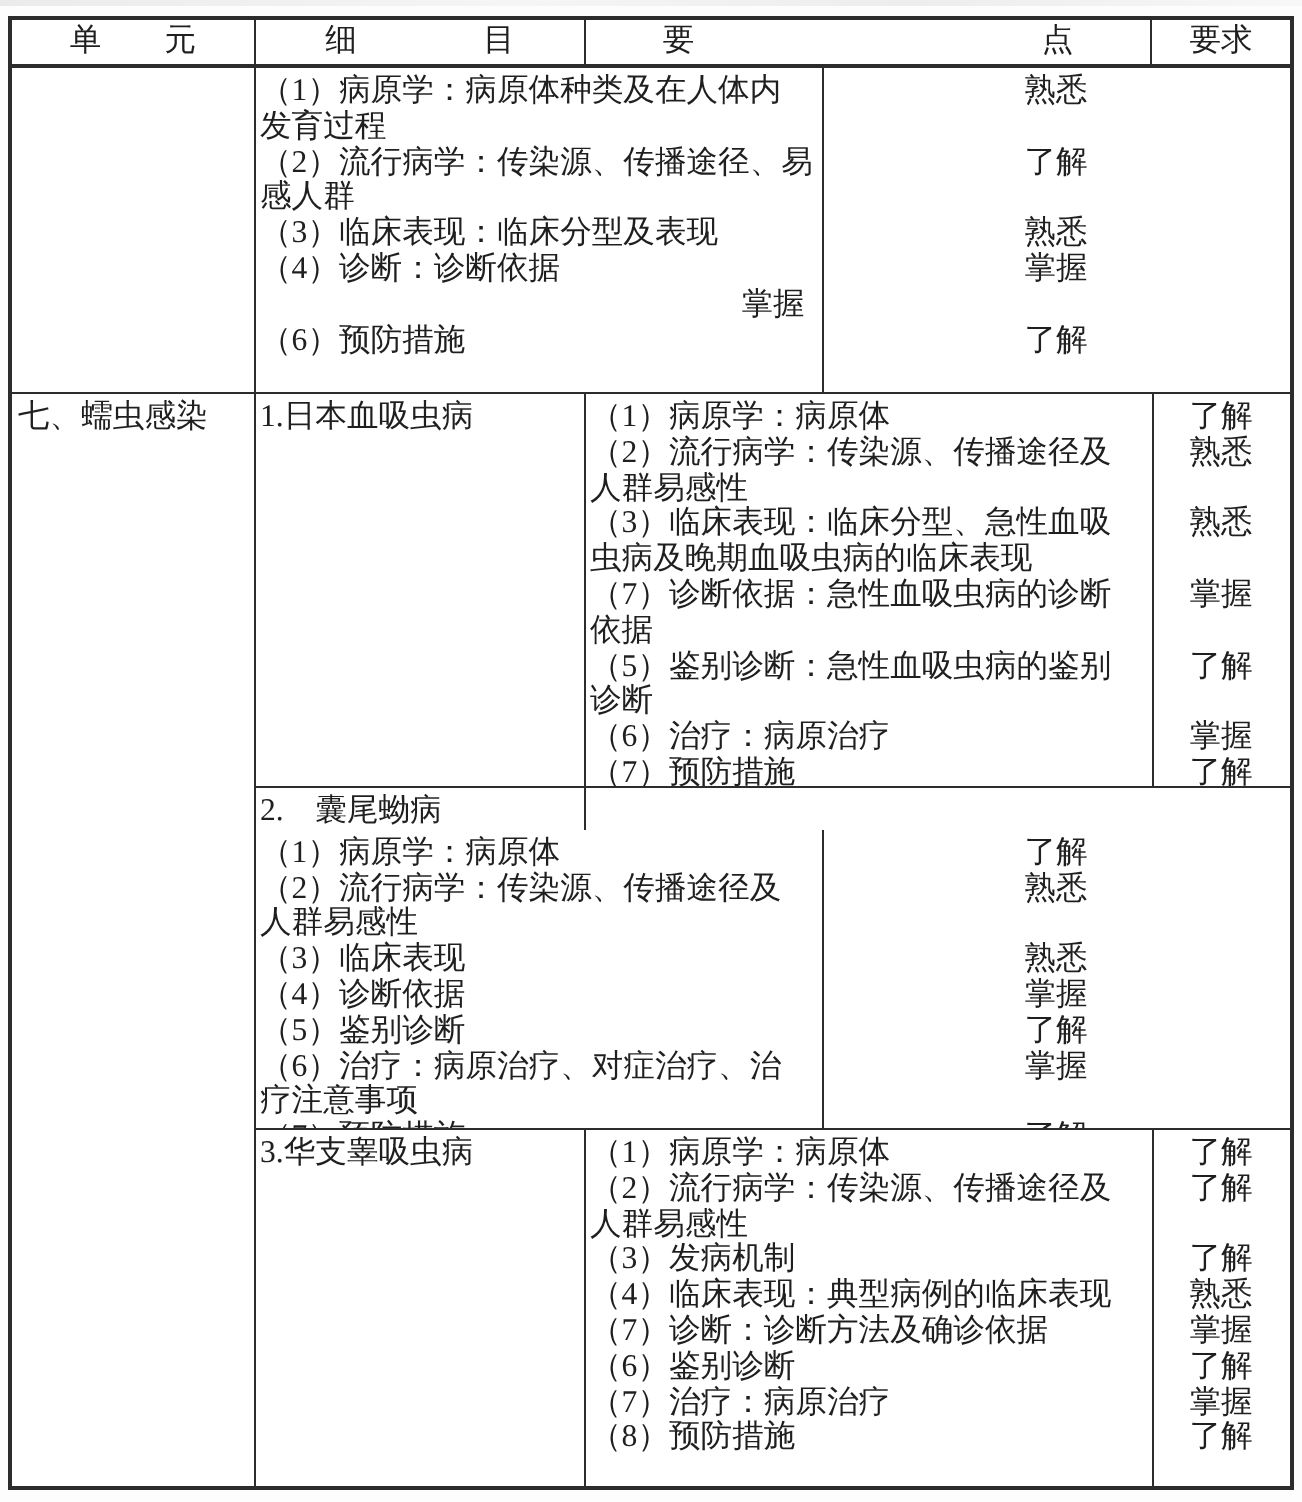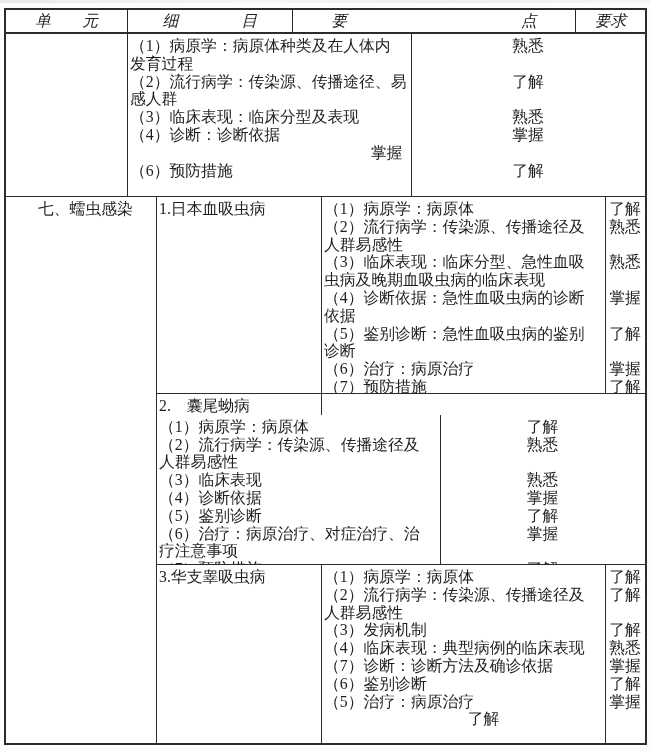--- a/index.html
+++ b/index.html
@@ -18,28 +18,28 @@
     opacity: .7;
   }
   .doc-table {
     position: absolute; left: 4px; top: 8px;
     width: 643px; height: 737px;
     border: 2px solid #2c2c2c;
     background: #fff;
     display: flex; flex-direction: column;
   }
   .thead { display: flex; height: 24px; border-bottom: 2px solid #2c2c2c; flex: none; }
-  .th { display: flex; align-items: center; justify-content: center; overflow: hidden; white-space: nowrap; font-style: italic; }
+  .th { display: flex; align-items: center; justify-content: center; overflow: hidden; white-space: nowrap; }
   .bc1 { width: 122px; flex: none; border-right: 1px solid #2c2c2c; }
   .bc2 { width: 165px; flex: none; border-right: 1px solid #2c2c2c; }
   .th.hc3 { width: 283px; flex: none; border-right: 1px solid #2c2c2c; }
   .th.hc4 { flex: 1; }
   .tbody { flex: 1; display: flex; flex-direction: column; overflow: hidden; }
   .section { display: flex; border-bottom: 1px solid #2c2c2c; flex: none; overflow: hidden; }
-  .section:last-child { border-bottom: none; flex: 1; margin-left: 29px; }
+  .section:last-child { border-bottom: none; flex: 1; }
   .unit-cell { padding: 3px 2px 0 3px; overflow: hidden; }
   .subrows { flex: 1; display: flex; flex-direction: column; overflow: hidden; }
   .subrow { display: flex; border-bottom: 1px solid #2c2c2c; flex: none; overflow: hidden; }
   .subrow:last-child { border-bottom: none; flex: 1; }
   .name-cell { padding: 3px 2px 0 2px; overflow: hidden; }
   .points { flex: 1; position: relative; padding-top: 3px; overflow: hidden; }
   .points::after {
     content: ""; position: absolute; left: 283px; top: 0; bottom: 0;
     width: 1px; background: #2c2c2c;
   }
@@ -109,21 +109,21 @@
                   <div class="pt">（2）流行病学：传染源、传播途径及
 人群易感性</div>
                   <div class="rq">熟悉</div>
                 </div>
                 <div class="point-item">
                   <div class="pt">（3）临床表现：临床分型、急性血吸
 虫病及晚期血吸虫病的临床表现</div>
                   <div class="rq">熟悉</div>
                 </div>
                 <div class="point-item">
-                  <div class="pt">（4）诊断依据：急性血吸虫病的诊断
+                  <div class="pt">（7）诊断依据：急性血吸虫病的诊断
 依据</div>
                   <div class="rq">掌握</div>
                 </div>
                 <div class="point-item">
                   <div class="pt">（5）鉴别诊断：急性血吸虫病的鉴别
 诊断</div>
                   <div class="rq">了解</div>
                 </div>
                 <div class="point-item">
                   <div class="pt">（6）治疗：病原治疗</div>
@@ -192,24 +192,25 @@
                 </div>
                 <div class="point-item">
                   <div class="pt">（7）诊断：诊断方法及确诊依据</div>
                   <div class="rq">掌握</div>
                 </div>
                 <div class="point-item">
                   <div class="pt">（6）鉴别诊断</div>
                   <div class="rq">了解</div>
                 </div>
                 <div class="point-item">
-                  <div class="pt">（5）治疗：病原治疗</div>
-                  <div class="rq">掌握</div>
-                </div>
-                <div class="point-item">
+                  <div class="pt">（7）治疗：病原治疗</div>
+                  <div class="rq">掌握</div>
+                </div>
+                <div class="point-item">
+                  <div class="pt">（8）预防措施</div>
                   <div class="rq">了解</div>
                 </div>
               </div>
             </div>
           </div>
         </div>
       </div>
   </div>
 </div>
 

